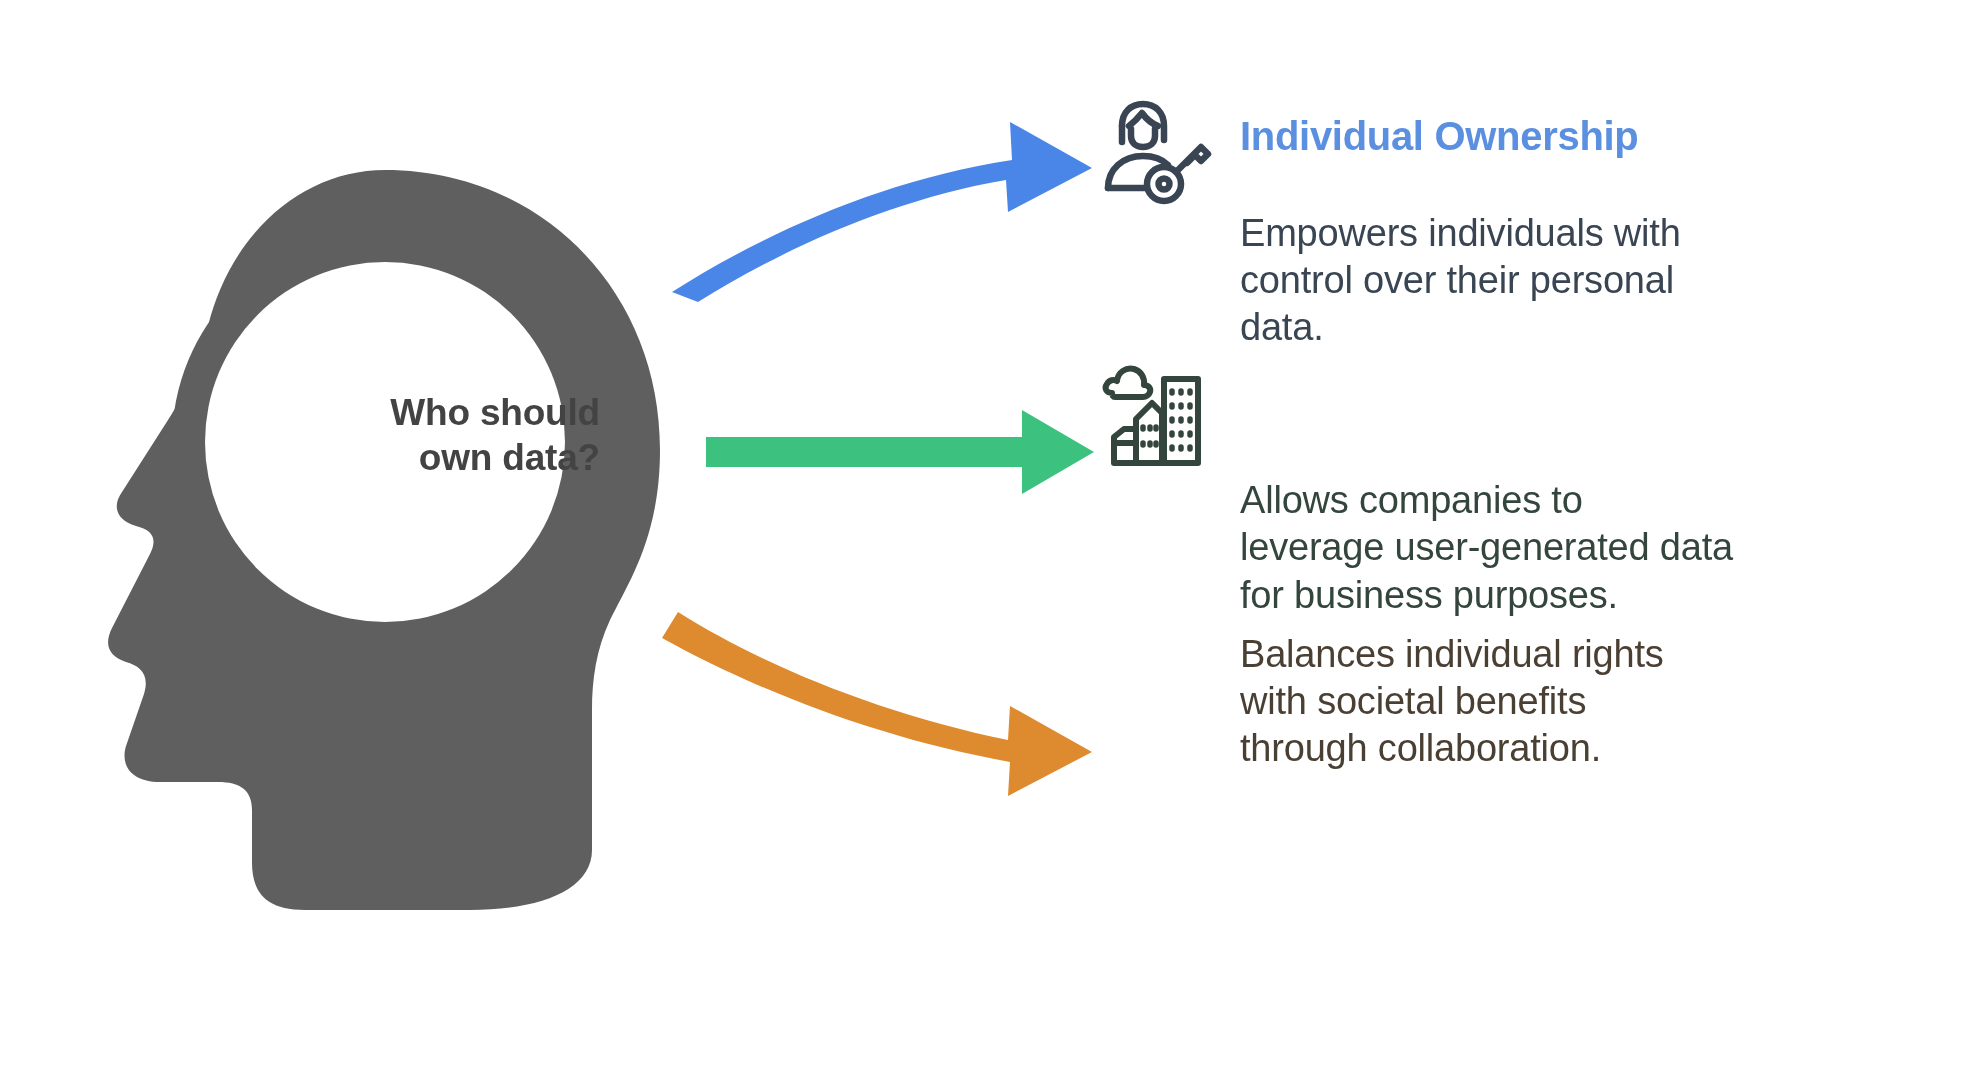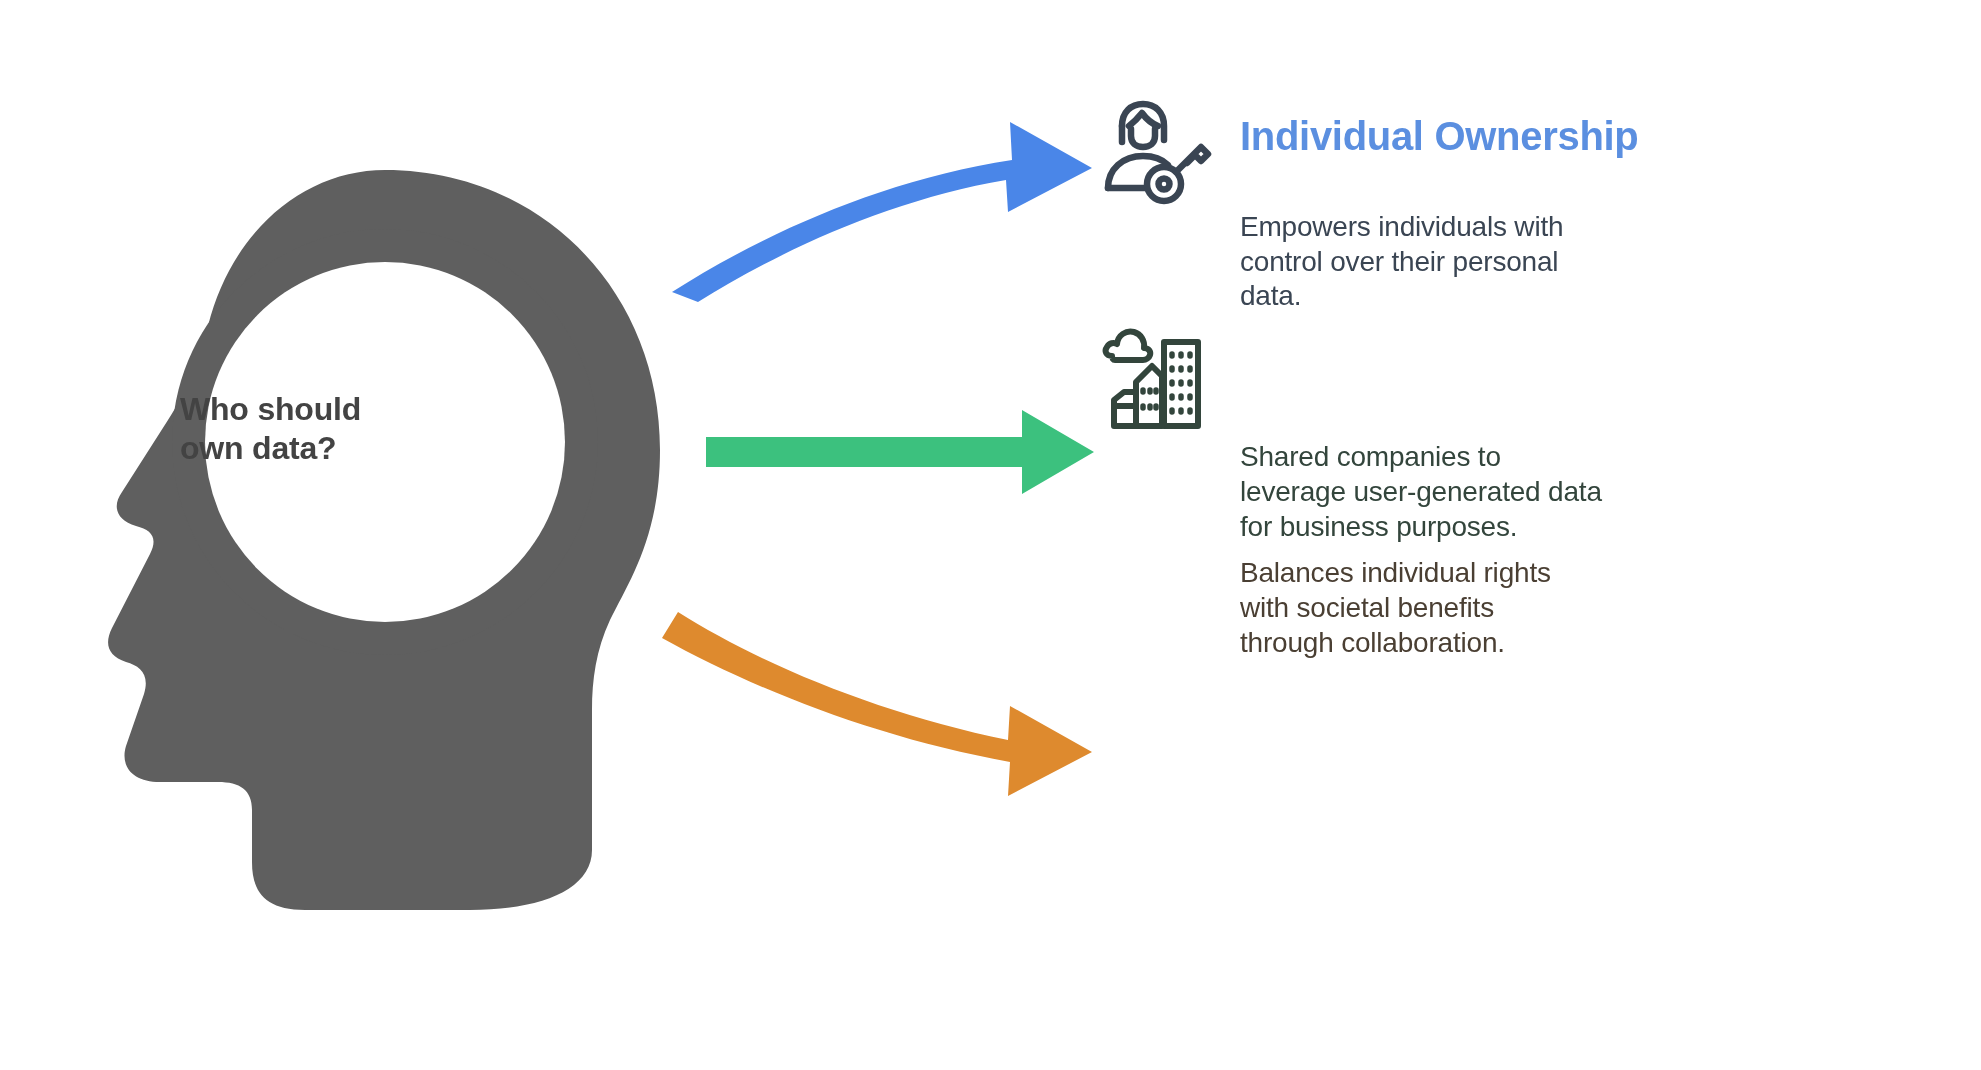--- a/index.html
+++ b/index.html
@@ -25,22 +25,22 @@
     left: 40px;
     top: 150px;
     width: 660px;
     height: 800px;
   }
   #question-text {
     position: absolute;
     left: 180px;
     top: 390px;
     width: 420px;
-    text-align: left;
-    font-size: 32px;
+    text-align: right;
+    font-size: 37px;
     font-weight: bold;
     line-height: 1.22;
     color: #434343;
     letter-spacing: -0.2px;
     white-space: pre-line;
   }
 
   
   #arrows-layer {
     position: absolute;
@@ -76,21 +76,21 @@
     position: absolute;
     left: 140px;
     top: 18px;
     font-size: 40px;
     font-weight: bold;
     letter-spacing: -0.3px;
     white-space: nowrap;
   }
   .branch-body {
     margin-left: 140px;
-    font-size: 28px;
+    font-size: 38px;
     line-height: 1.24;
     letter-spacing: -0.2px;
     white-space: pre-line;
   }
   .branch-1 .branch-title { color: #5b8fe0; }
   .branch-2 .branch-title { color: #3cc17e; }
   .branch-3 .branch-title { color: #e2892c; }
   .branch-1 .branch-body { color: #3a4553; }
   .branch-2 .branch-body { color: #33453c; }
   .branch-3 .branch-body { color: #4a3f33; }
@@ -213,21 +213,21 @@
                 <path d="M 72 60 L 72 62 M 81 60 L 81 62 M 90 60 L 90 62"></path>
                 <path d="M 72 74 L 72 76 M 81 74 L 81 76 M 90 74 L 90 76"></path>
                 <path d="M 72 88 L 72 90 M 81 88 L 81 90 M 90 88 L 90 90"></path>
                 <path d="M 43 68 L 43 70 M 50 68 L 50 70 M 56 68 L 56 70"></path>
                 <path d="M 43 84 L 43 86 M 50 84 L 50 86 M 56 84 L 56 86"></path>
               </g>
             </g>
           </svg>
         </span>
       </div>
-      <div class="branch-body">Shared companies to
+      <div class="branch-body">Allows companies to
 leverage user-generated data
 for business purposes.</div>
     </div>
 
     <div class="branch branch-3">
       <div class="branch-body">Balances individual rights
 with societal benefits
 through collaboration.</div>
     </div>
 

